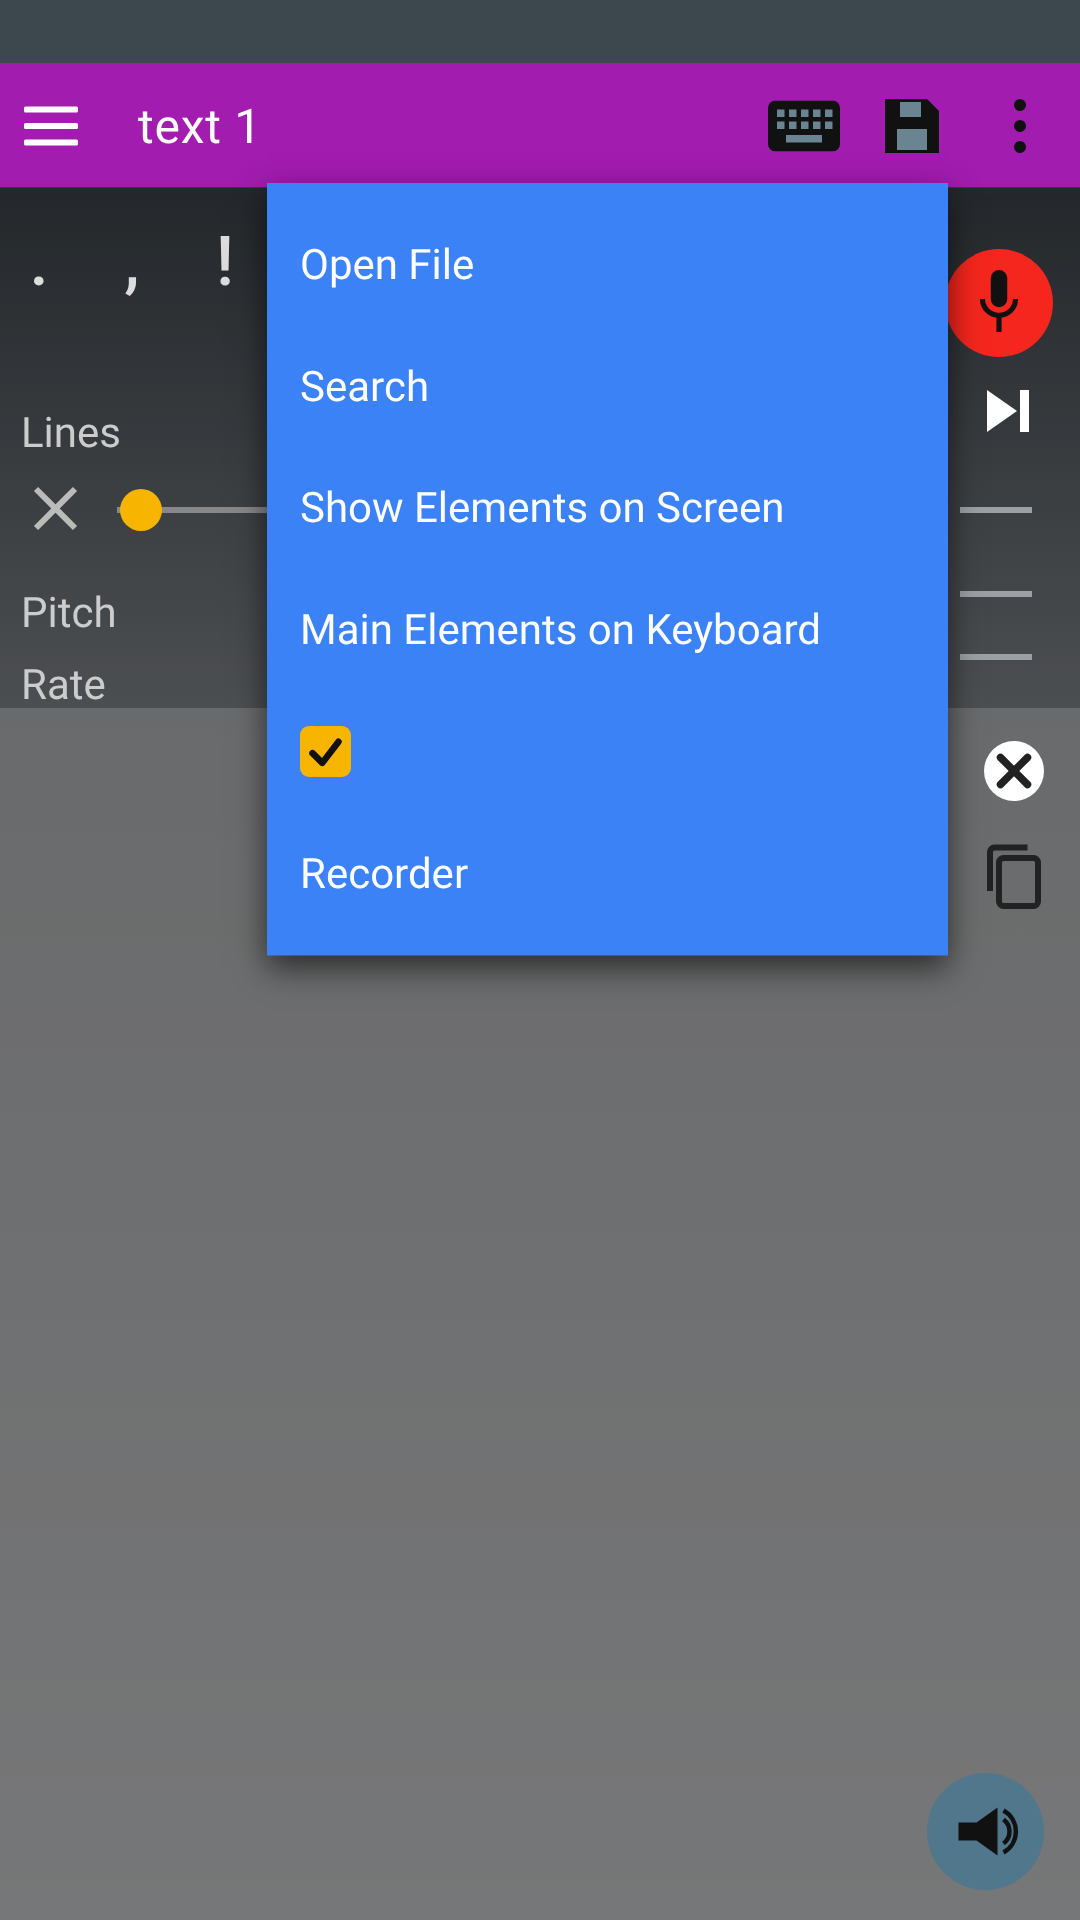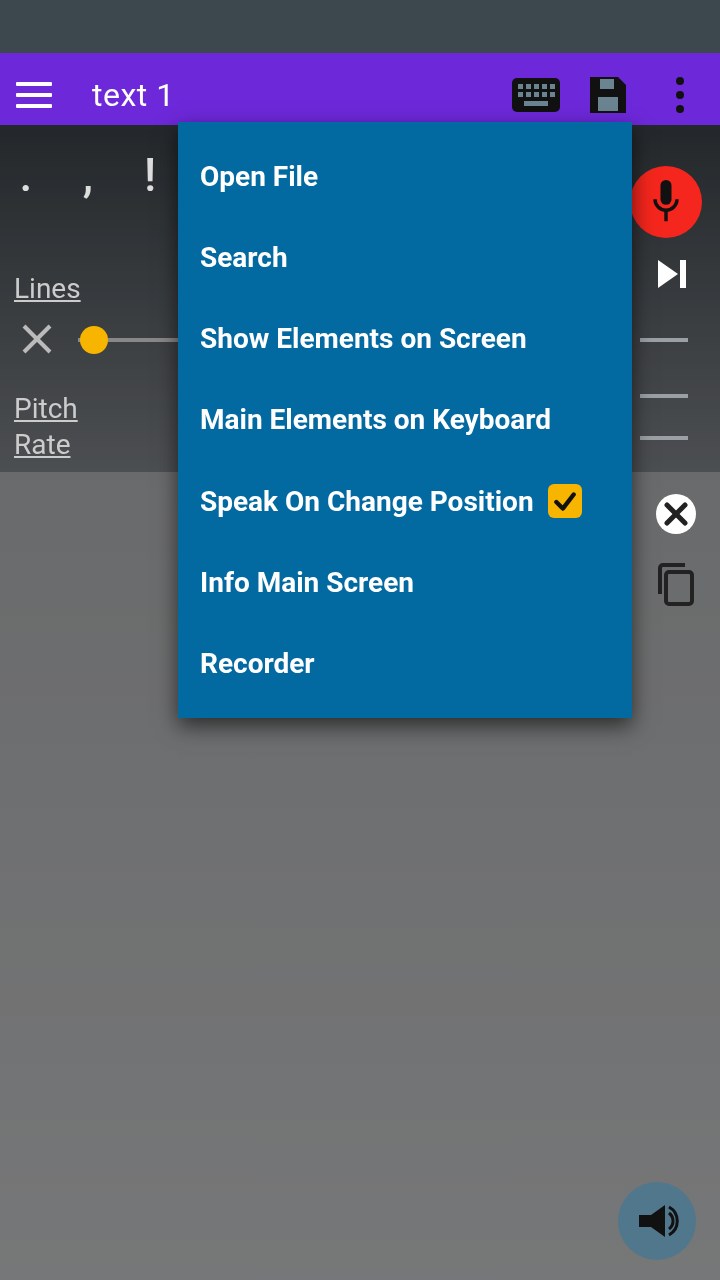--- a/index.html
+++ b/index.html
@@ -2,22 +2,22 @@
 <html><head>
 <meta charset="utf-8">
 <style>
   * { box-sizing: border-box; margin: 0; padding: 0; }
   html, body { width: 720px; height: 1280px; overflow: hidden; font-family: Roboto, Arial, sans-serif; }
   body { background: #3d474e; position: relative; }
 
   .status-bar { height: 42px; background: #3d474e; }
 
   .app-bar {
-    height: 83px; background: #6d28d9; display: flex; align-items: center;
-    padding: 0 12px; gap: 16px; margin-top: 11px;
+    height: 83px; background: #a21caf; display: flex; align-items: center;
+    padding: 0 12px; gap: 16px;
   }
   .hamburger { width: 44px; height: 44px; display:flex; flex-direction:column; justify-content:center; gap:7px; padding:4px;}
   .hamburger span { display:block; height:4px; background:#fff; border-radius:1px; width:36px;}
   .title { color:#fff; font-size:32px; font-weight:400; flex:1; margin-left:20px; letter-spacing:0.5px;}
   .appbar-btn { width:56px; height:56px; display:flex; align-items:center; justify-content:center; }
 
   .content {
     position:absolute; left:0; right:0; top:125px; bottom:0;
     background: linear-gradient(to bottom, #2a2f33 0%, #5a5d60 30%, #7c7e80 100%);
   }
@@ -26,24 +26,24 @@
   .dim { position:absolute; inset:0; background:rgba(0,0,0,0.15); }
 
   .punct-row { position:absolute; top:148px; left:8px; display:flex; gap:26px; align-items:flex-end; }
   .punct { color:#ddd; font-size:46px; font-weight:500; text-align:center; width:36px; }
 
   .mic-btn { position:absolute; top:166px; right:18px; width:72px; height:72px; background:#f4261d; border-radius:50%;
              display:flex; align-items:center; justify-content:center; }
 
   .next-btn { position:absolute; top:256px; right:30px; }
 
-  .label { color:#ccc; font-size:28px; position:absolute; left:14px;text-decoration:underline; }
+  .label { color:#ccc; font-size:28px; position:absolute; left:14px; }
   .lines-lbl { top:272px; }
   .pitch-lbl { top:392px; }
-  .rate-lbl  { top:428px; }
+  .rate-lbl  { top:440px; }
 
   .close-x { position:absolute; top:322px; left:20px; }
   .slider-track { position:absolute; top:338px; left:78px; width:110px; height:4px; background:#888; }
   .slider-thumb { position:absolute; top:326px; left:80px; width:28px; height:28px; background:#f7b500; border-radius:50%; }
 
   .mini-line { position:absolute; right:32px; height:4px; width:48px; background:#9aa0a4; }
   .ml1 { top:338px; }
   .ml2 { top:394px; }
   .ml3 { top:436px; }
 
@@ -51,22 +51,22 @@
 
   .panel-close { position:absolute; top:494px; right:24px; width:40px; height:40px; background:#fff; border-radius:50%;
                  display:flex; align-items:center; justify-content:center; }
   .panel-copy { position:absolute; top:562px; right:24px; }
 
   .fab-speak { position:absolute; bottom:20px; right:24px; width:78px; height:78px; border-radius:50%;
                background:#51778c; display:flex; align-items:center; justify-content:center; }
 
   
   .menu {
-    position:absolute; top:122px; left:178px; width:454px; background:#0369a1;
-    box-shadow: 0 8px 20px rgba(0,0,0,0.6); padding: 14px 0; font-weight: bold;
+    position:absolute; top:122px; left:178px; width:454px; background:#3b82f6;
+    box-shadow: 0 8px 20px rgba(0,0,0,0.6); padding: 14px 0;
   }
   .menu-item { padding: 24px 22px; color:#fff; font-size:28px; display:flex; align-items:center; gap:14px; }
   .chk { width:34px; height:34px; background:#f7b500; border-radius:6px; display:flex; align-items:center; justify-content:center; }
   .chk svg { width:26px; height:26px; }
 
 </style>
 </head>
 <body>
 
 <div class="status-bar"></div>
@@ -184,26 +184,22 @@
   <div class="menu-item">
     <span>Search</span>
   </div>
   <div class="menu-item">
     <span>Show Elements on Screen</span>
   </div>
   <div class="menu-item">
     <span>Main Elements on Keyboard</span>
   </div>
   <div class="menu-item">
-    <span>Speak On Change Position</span>
     <span class="chk">
       <svg viewBox="0 0 24 24">
           <polyline points="4,13 10,19 20,6" fill="none" stroke="#111" stroke-width="4" stroke-linecap="round" stroke-linejoin="round"></polyline>
         </svg>
     </span>
   </div>
   <div class="menu-item">
-    <span>Info Main Screen</span>
-  </div>
-  <div class="menu-item">
     <span>Recorder</span>
   </div>
 </div>
 
 </body></html>

